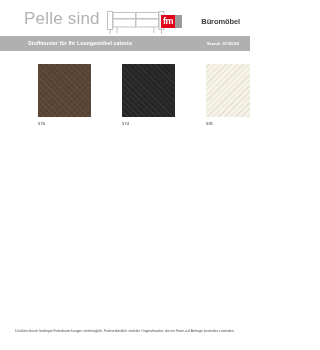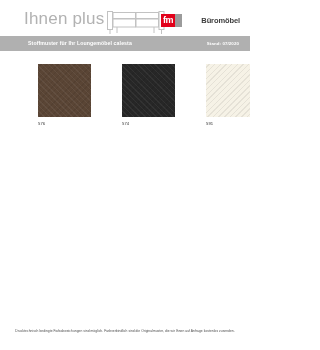--- a/index.html
+++ b/index.html
@@ -37,20 +37,21 @@
     left: 107px;
     top: 11px;
     width: 58px;
     height: 24px;
   }
   .logo-block {
     position: absolute;
     right: 10px;
     top: 14px;
     display: flex;
+    align-items: center;
     height: 14px;
   }
   .logo-mark {
     display: flex;
     align-items: stretch;
     height: 13px;
   }
   .logo-fm {
     background: #e2001a;
     color: #ffffff;
@@ -156,21 +157,21 @@
     line-height: 5px;
     letter-spacing: 0.05px;
     white-space: nowrap;
   }
 </style>
 </head>
 <body>
 
 <div class="header">
 
-  <div class="brand-title">Ihnen plus</div>
+  <div class="brand-title">Pelle sind</div>
 
   <span class="sofa-icon">
     <svg width="58" height="24" viewBox="0 0 58 24" xmlns="http://www.w3.org/2000/svg">
       <g fill="none" stroke="#c2c2c2" stroke-width="1">
         <rect x="0.5" y="0.5" width="5" height="18"></rect>
         <rect x="52" y="0.5" width="5" height="18"></rect>
         <rect x="6" y="1.5" width="22.5" height="6"></rect>
         <rect x="29" y="1.5" width="22.5" height="6"></rect>
         <rect x="6" y="8" width="22.5" height="8"></rect>
         <rect x="29" y="8" width="22.5" height="8"></rect>

